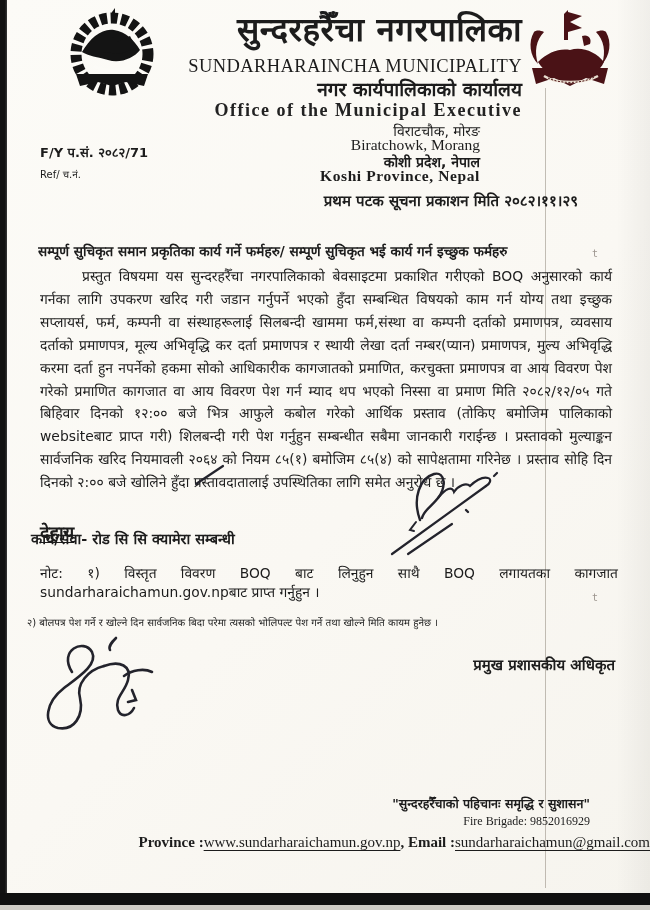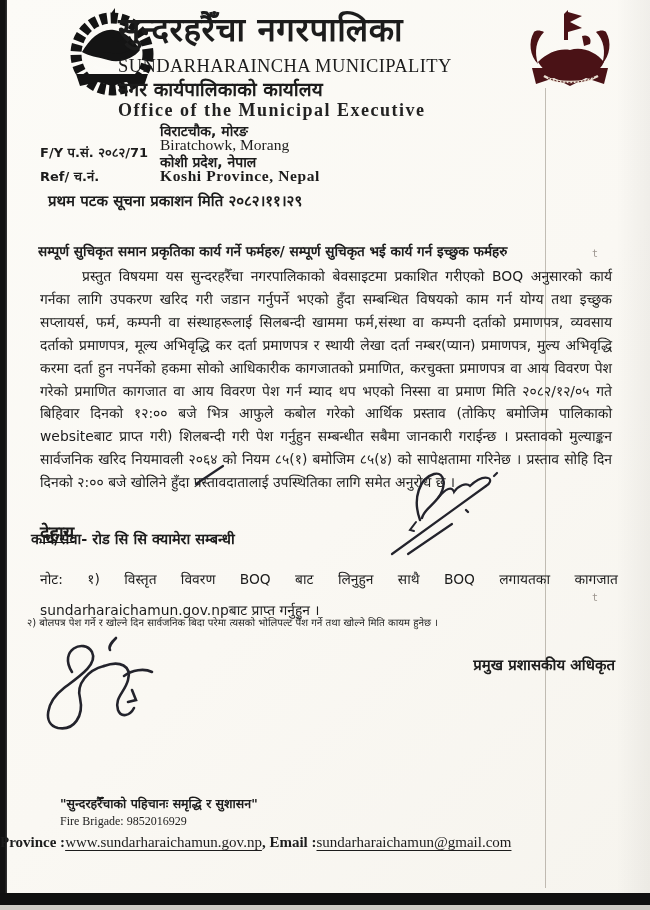--- a/index.html
+++ b/index.html
@@ -5,47 +5,47 @@
   html,body{margin:0;padding:0;background:#e8e6e1;}
   *{box-sizing:border-box;}
   #page{
     position:relative;width:650px;height:910px;margin:0 auto;
     background:linear-gradient(135deg,#fcfbf7 0%,#faf8f3 55%,#f6f4ee 100%);
     overflow:hidden;color:#1c1c1c;
     font-family:"Liberation Serif","DejaVu Serif",serif;
   }
   .np{font-family:"DejaVu Sans","Liberation Sans",sans-serif;}
   .abs{position:absolute;}
-  .ctr{text-align:left;}
+  .ctr{text-align:right;}
   
   .edge-left{left:0;top:0;width:7px;height:910px;background:linear-gradient(90deg,#121212 70%,#3a3a3a);}
   .edge-bottom{left:0;top:893px;width:650px;height:12px;background:#101010;}
   .edge-bottom-under{left:0;top:905px;width:650px;height:5px;background:#cfccc5;}
   .fold-line{left:545px;top:88px;width:1px;height:800px;background:rgba(125,115,102,.45);}
   .right-shade{right:0;top:0;width:34px;height:910px;background:linear-gradient(90deg,rgba(0,0,0,0) ,rgba(0,0,0,0.045));}
   .scan-mark{color:rgba(80,70,60,.55);font-size:10px;font-family:"DejaVu Sans Mono",monospace;}
   
   .title-np{left:118px;top:10px;width:404px;font-size:33px;font-weight:bold;line-height:1.2;letter-spacing:.5px;}
   .title-en{left:118px;top:56px;width:404px;font-size:18.5px;letter-spacing:.4px;}
   .office-np{left:118px;top:76px;width:404px;font-size:19px;font-weight:bold;}
   .office-en{left:118px;top:100px;width:404px;font-size:18px;font-weight:bold;letter-spacing:1.5px;color:#222;}
-  .addr1{left:160px;top:121px;width:320px;font-size:14px;font-weight:bold;}
+  .addr1{left:160px;top:121px;width:320px;font-size:14px;font-weight:normal;}
   .addr2{left:160px;top:136px;width:320px;font-size:15.5px;}
   .addr3{left:160px;top:152px;width:320px;font-size:14px;font-weight:bold;}
   .addr4{left:160px;top:167px;width:320px;font-size:15.5px;font-weight:600;letter-spacing:.6px;}
   .fy{left:40px;top:143px;font-size:13px;font-weight:600;}
-  .ref{left:40px;top:167px;font-size:13px;font-weight:700;}
+  .ref{left:40px;top:167px;font-size:10px;font-weight:400;}
   .pub-line{left:48px;top:190px;width:530px;font-size:15px;font-weight:bold;}
   .sub-line{left:60px;top:213px;width:530px;font-size:15px;font-weight:bold;}
   
   .addressee{left:38px;top:241px;width:576px;font-size:13.6px;font-weight:bold;text-decoration:underline;text-underline-offset:4px;white-space:nowrap;overflow:hidden;}
   .body-par{left:40px;top:265px;width:572px;font-size:13.9px;line-height:22.9px;text-align:justify;text-indent:42px;}
   .dehaya{left:40px;top:504px;font-size:18px;font-weight:bold;text-decoration:underline;text-underline-offset:3px;margin-top:16px;}
   .work-line{left:31px;top:528px;font-size:14.5px;font-weight:600;}
-  .note1{left:40px;top:564px;width:578px;font-size:13.8px;line-height:31px;text-align:justify;}
+  .note1{left:40px;top:564px;width:578px;font-size:13.8px;line-height:19px;text-align:justify;}
   .note2{left:27px;top:611px;width:578px;font-size:10px;line-height:23.5px;}
   .sign-title{left:380px;top:654px;width:235px;text-align:right;font-size:15px;font-weight:bold;}
   
   .slogan{left:60px;top:795px;width:530px;font-size:12.5px;font-weight:bold;}
   .fire{left:60px;top:814px;width:530px;font-size:12px;}
   .weblinks{left:0;top:834px;width:650px;font-size:15px;}
   .weblinks .lbl{font-weight:bold;}
   .weblinks .url{text-decoration:underline;text-underline-offset:3px;}
   svg{display:block;}
 </style>

